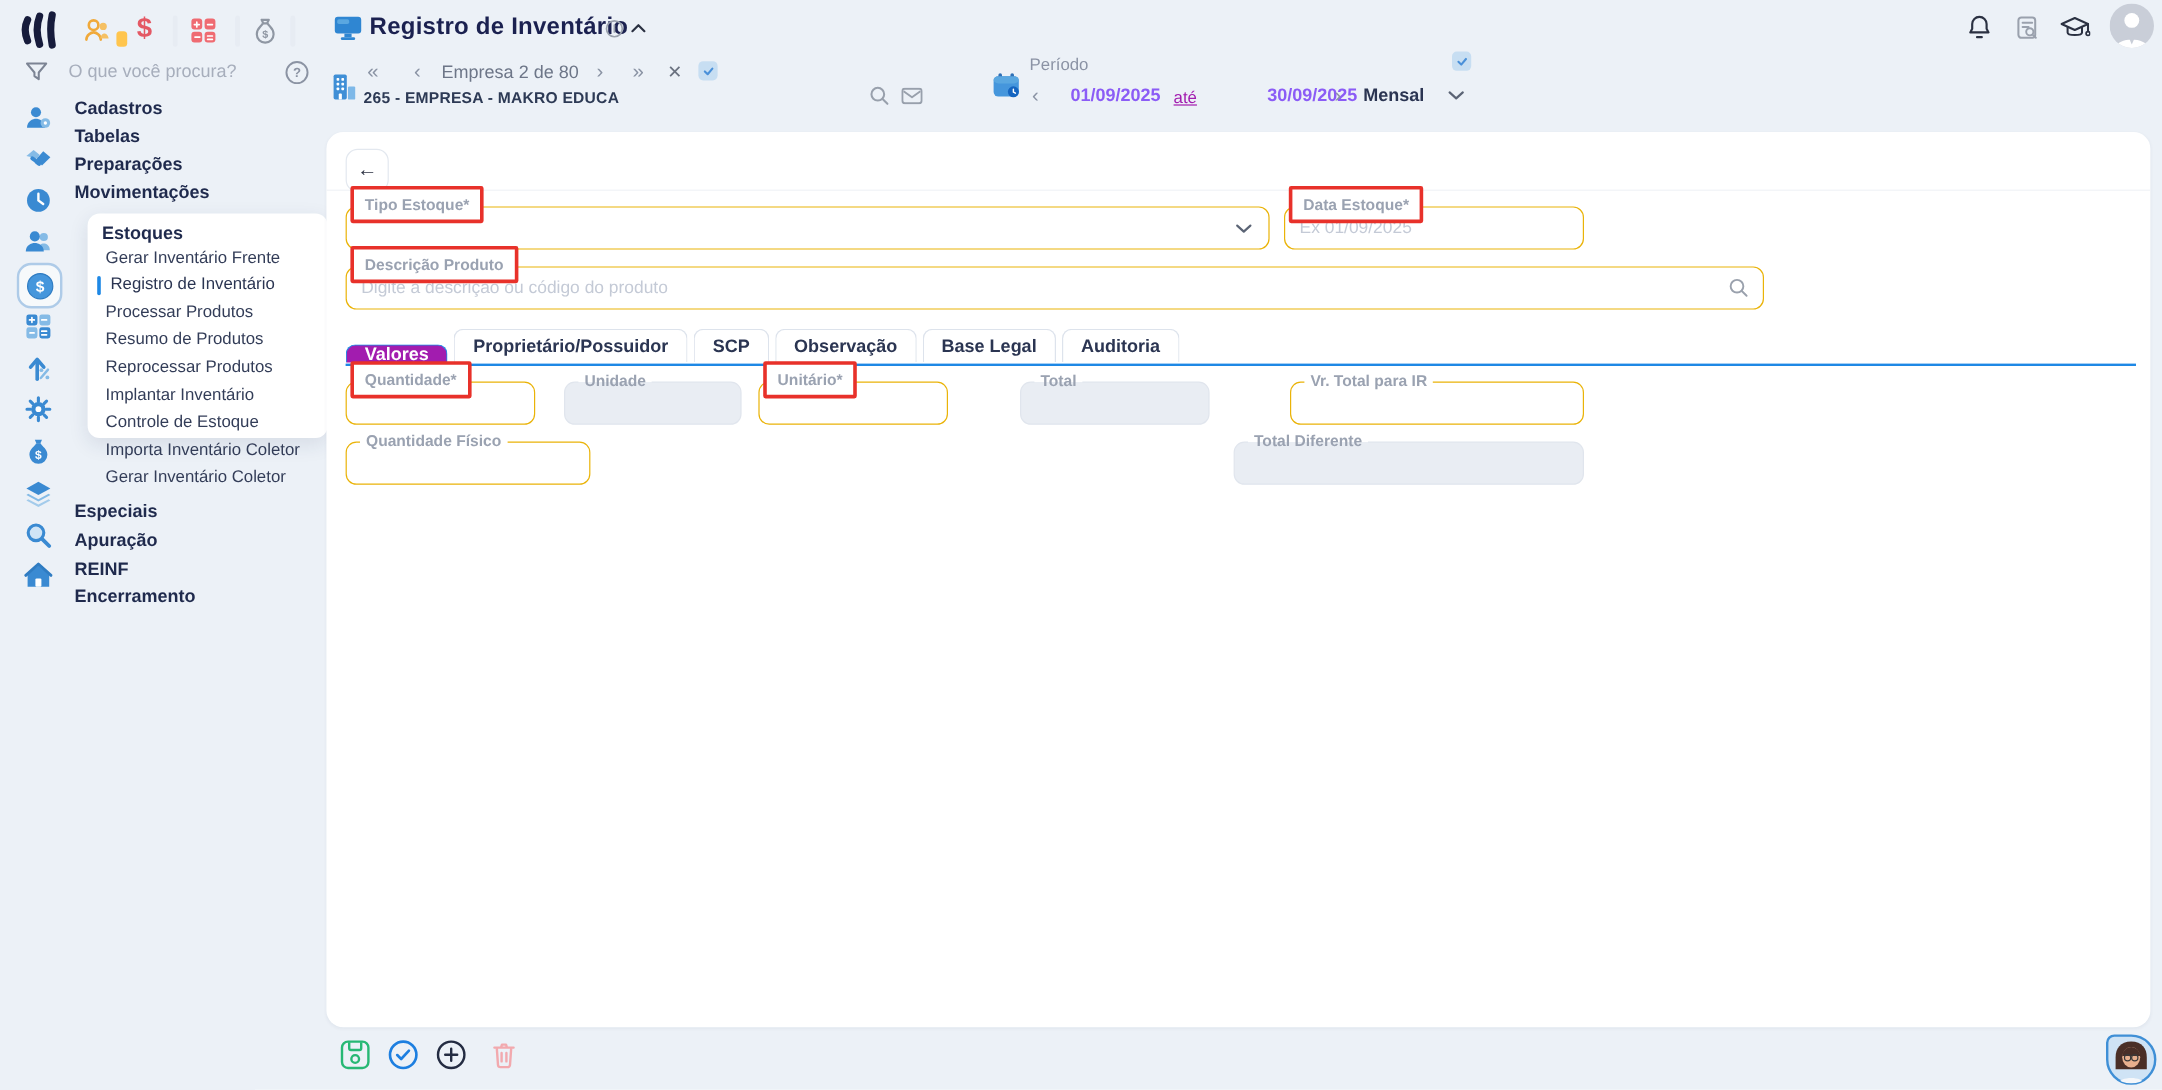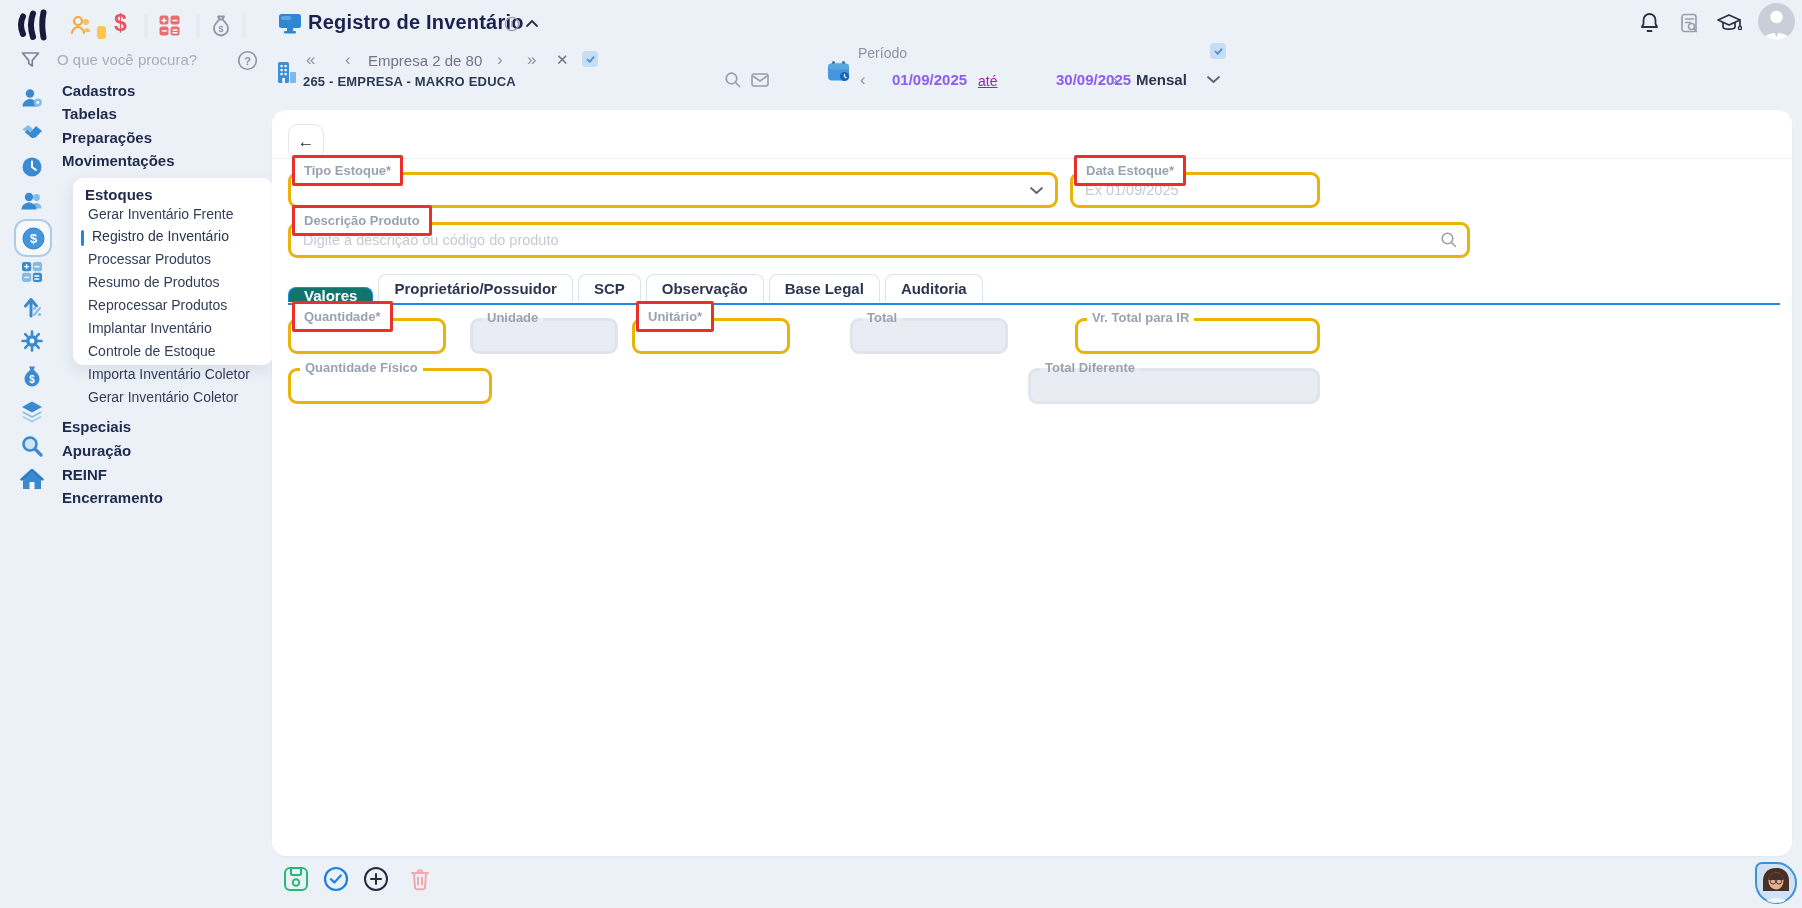--- a/index.html
+++ b/index.html
@@ -33,32 +33,32 @@
   .sub-item{position:absolute;left:15px;font-size:14px;color:#333d58;cursor:pointer;white-space:nowrap;}
   .sub-sel{left:19px;color:#2b3552;}
   .selbar{position:absolute;left:8px;width:3px;height:16px;border-radius:2px;background:#1e88e5;}
   .rail-ring{position:absolute;left:14px;width:38px;height:38px;border:2px solid #aecbe8;border-radius:12px;background:rgba(255,255,255,.55);box-sizing:border-box;}
 
   
   .card{position:absolute;left:272px;top:110px;width:1520px;height:746px;background:#fff;border-radius:14px;box-shadow:0 1px 3px rgba(20,40,80,.05);}
   .card-div{position:absolute;left:0;top:48px;width:100%;border-bottom:1px solid #f0f3f7;}
   .backbtn{position:absolute;left:16px;top:14px;width:34px;height:34px;border:1px solid #e3e8ef;border-radius:10px;background:#fff;display:flex;align-items:center;justify-content:center;font-size:17px;color:#2b3142;cursor:pointer;}
   .field{position:absolute;height:36px;}
-  .field input{width:100%;height:100%;box-sizing:border-box;border:3px solid #eab308;border-radius:9px;padding:0 12px;font-size:14.5px;color:#2b3552;background:#fff;font-family:"Liberation Sans",sans-serif;outline:none;}
+  .field input{width:100%;height:100%;box-sizing:border-box;border:1px solid #eab308;border-radius:9px;padding:0 12px;font-size:14.5px;color:#2b3552;background:#fff;font-family:"Liberation Sans",sans-serif;outline:none;}
   .field input::placeholder{color:#c4cad6;}
   .field.disabled input{background:#e9edf3;border-color:#e0e5ed;}
   .flabel{position:absolute;top:-9px;left:12px;background:#fff;padding:0 5px;font-size:13px;font-weight:700;color:#9aa2b1;line-height:17px;white-space:nowrap;z-index:2;}
   .field.disabled .flabel{background:linear-gradient(#fff 9px,#e9edf3 9px);}
   .flabel.red{top:-17px;left:4px;border:3px solid #e8312a;border-radius:2px;padding:4px 9px;background:#fff;}
   .fld-icon{position:absolute;z-index:2;}
 
   
   .tabs{position:absolute;left:16px;top:164px;display:flex;gap:5px;align-items:flex-end;}
   .tab{height:28px;box-sizing:border-box;display:flex;align-items:center;padding:0 15px;background:#fff;border:1px solid #dde3ec;border-bottom:none;border-radius:8px 8px 0 0;font-size:15px;font-weight:600;color:#2b3552;cursor:pointer;white-space:nowrap;}
-  .tab.active{height:15px;background:#0f766e;border-color:#1e88e5;color:#fff;font-weight:700;}
+  .tab.active{height:15px;background:#a21caf;border-color:#1e88e5;color:#fff;font-weight:700;}
   .tabline{position:absolute;left:16px;top:193px;width:1492px;height:2px;background:#1e88e5;}
 
   
   .actions{position:absolute;left:283px;top:866px;display:flex;gap:14px;align-items:center;}
   .abtn{cursor:pointer;}
 </style>
 </head>
 <body>
 
 <div class="stage">

